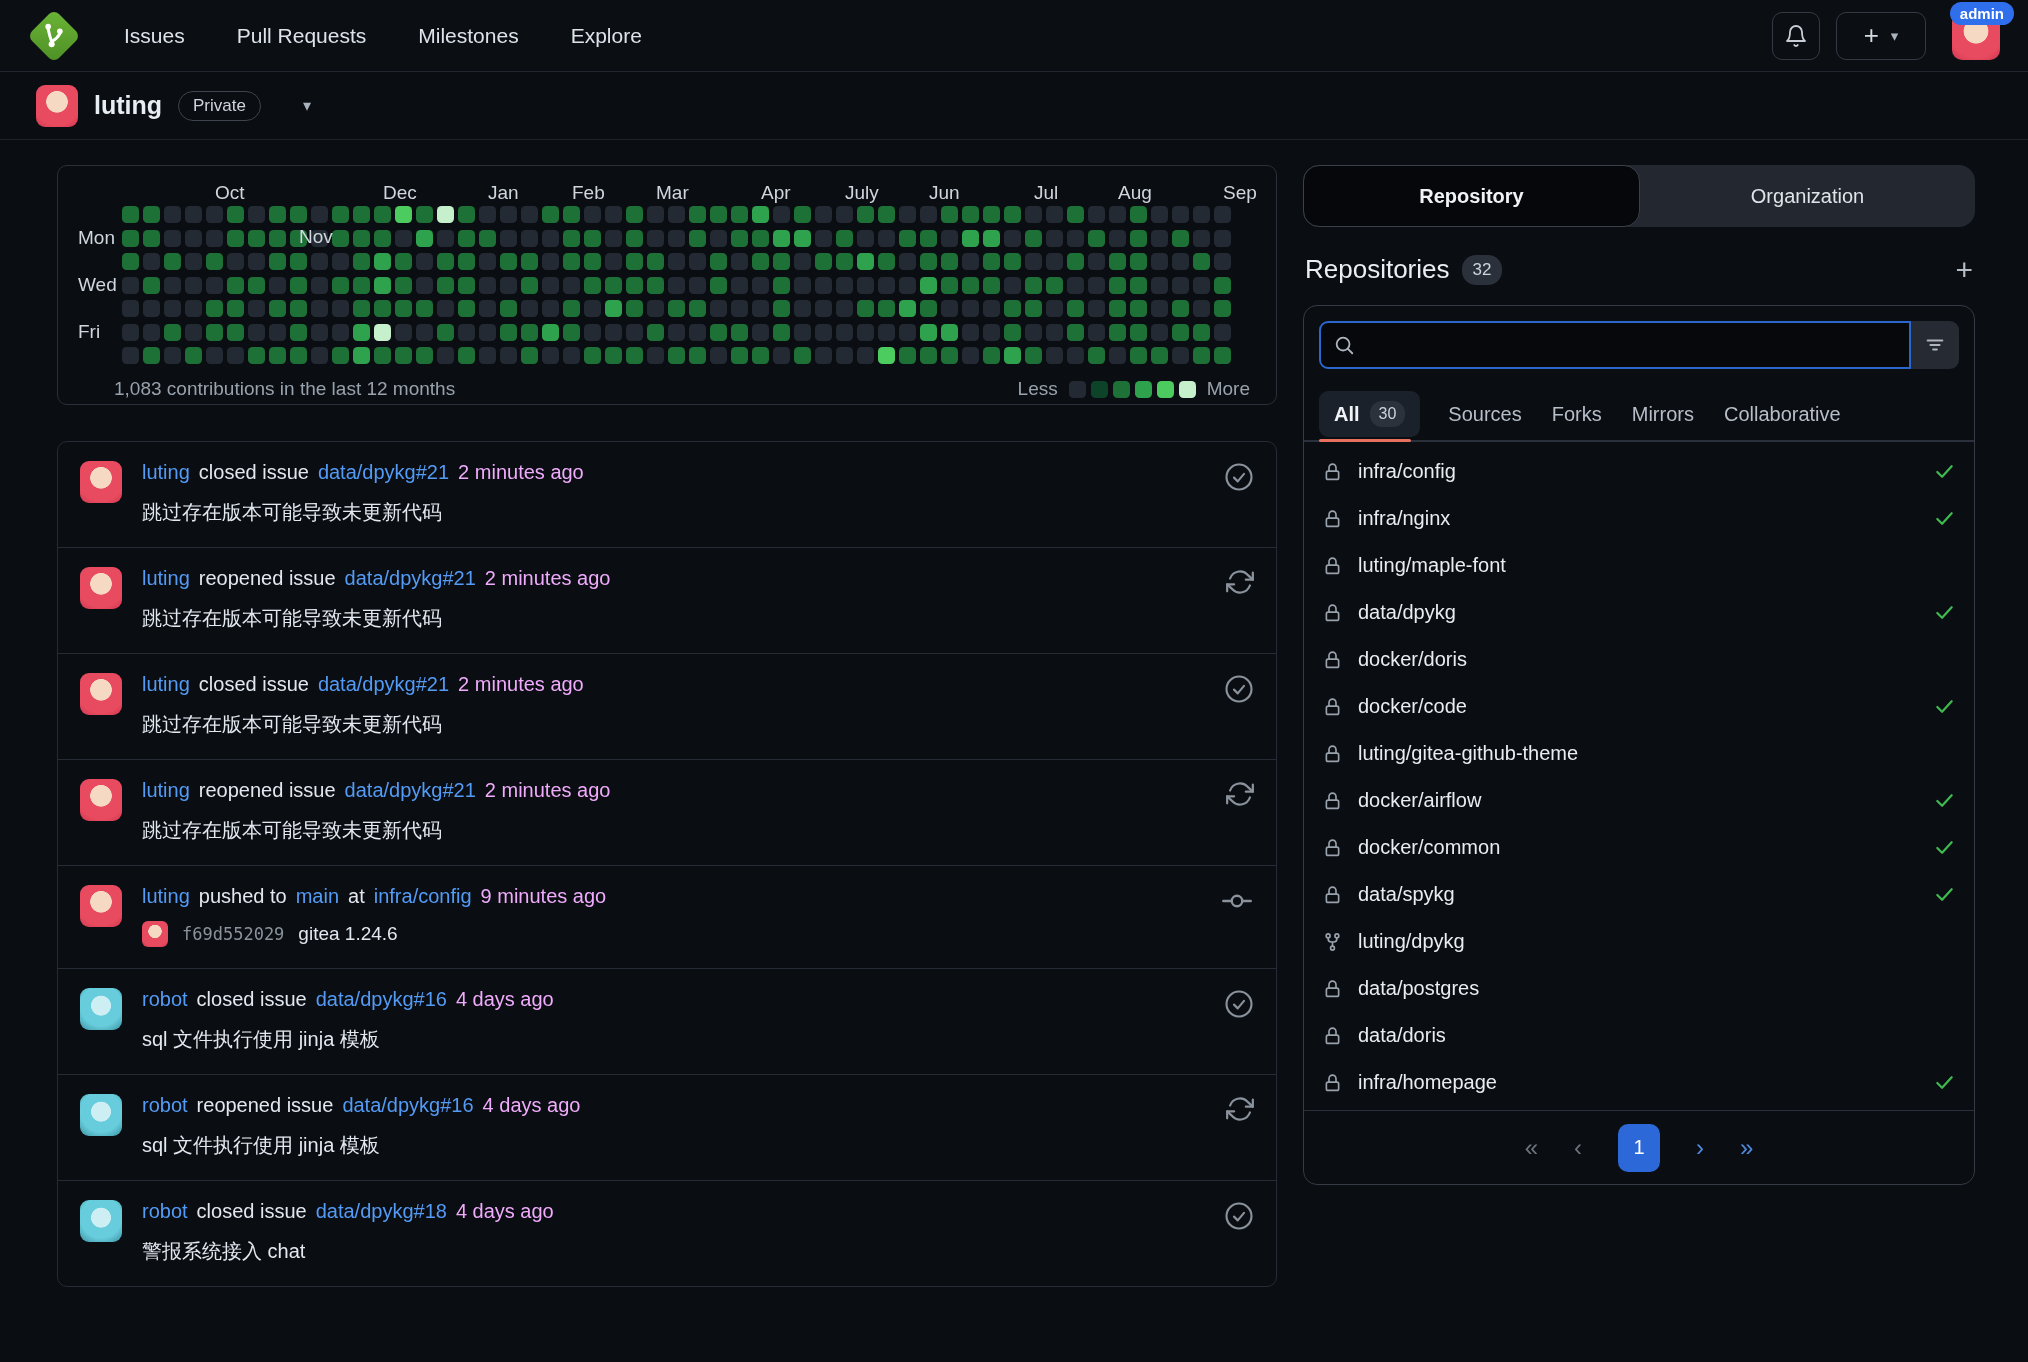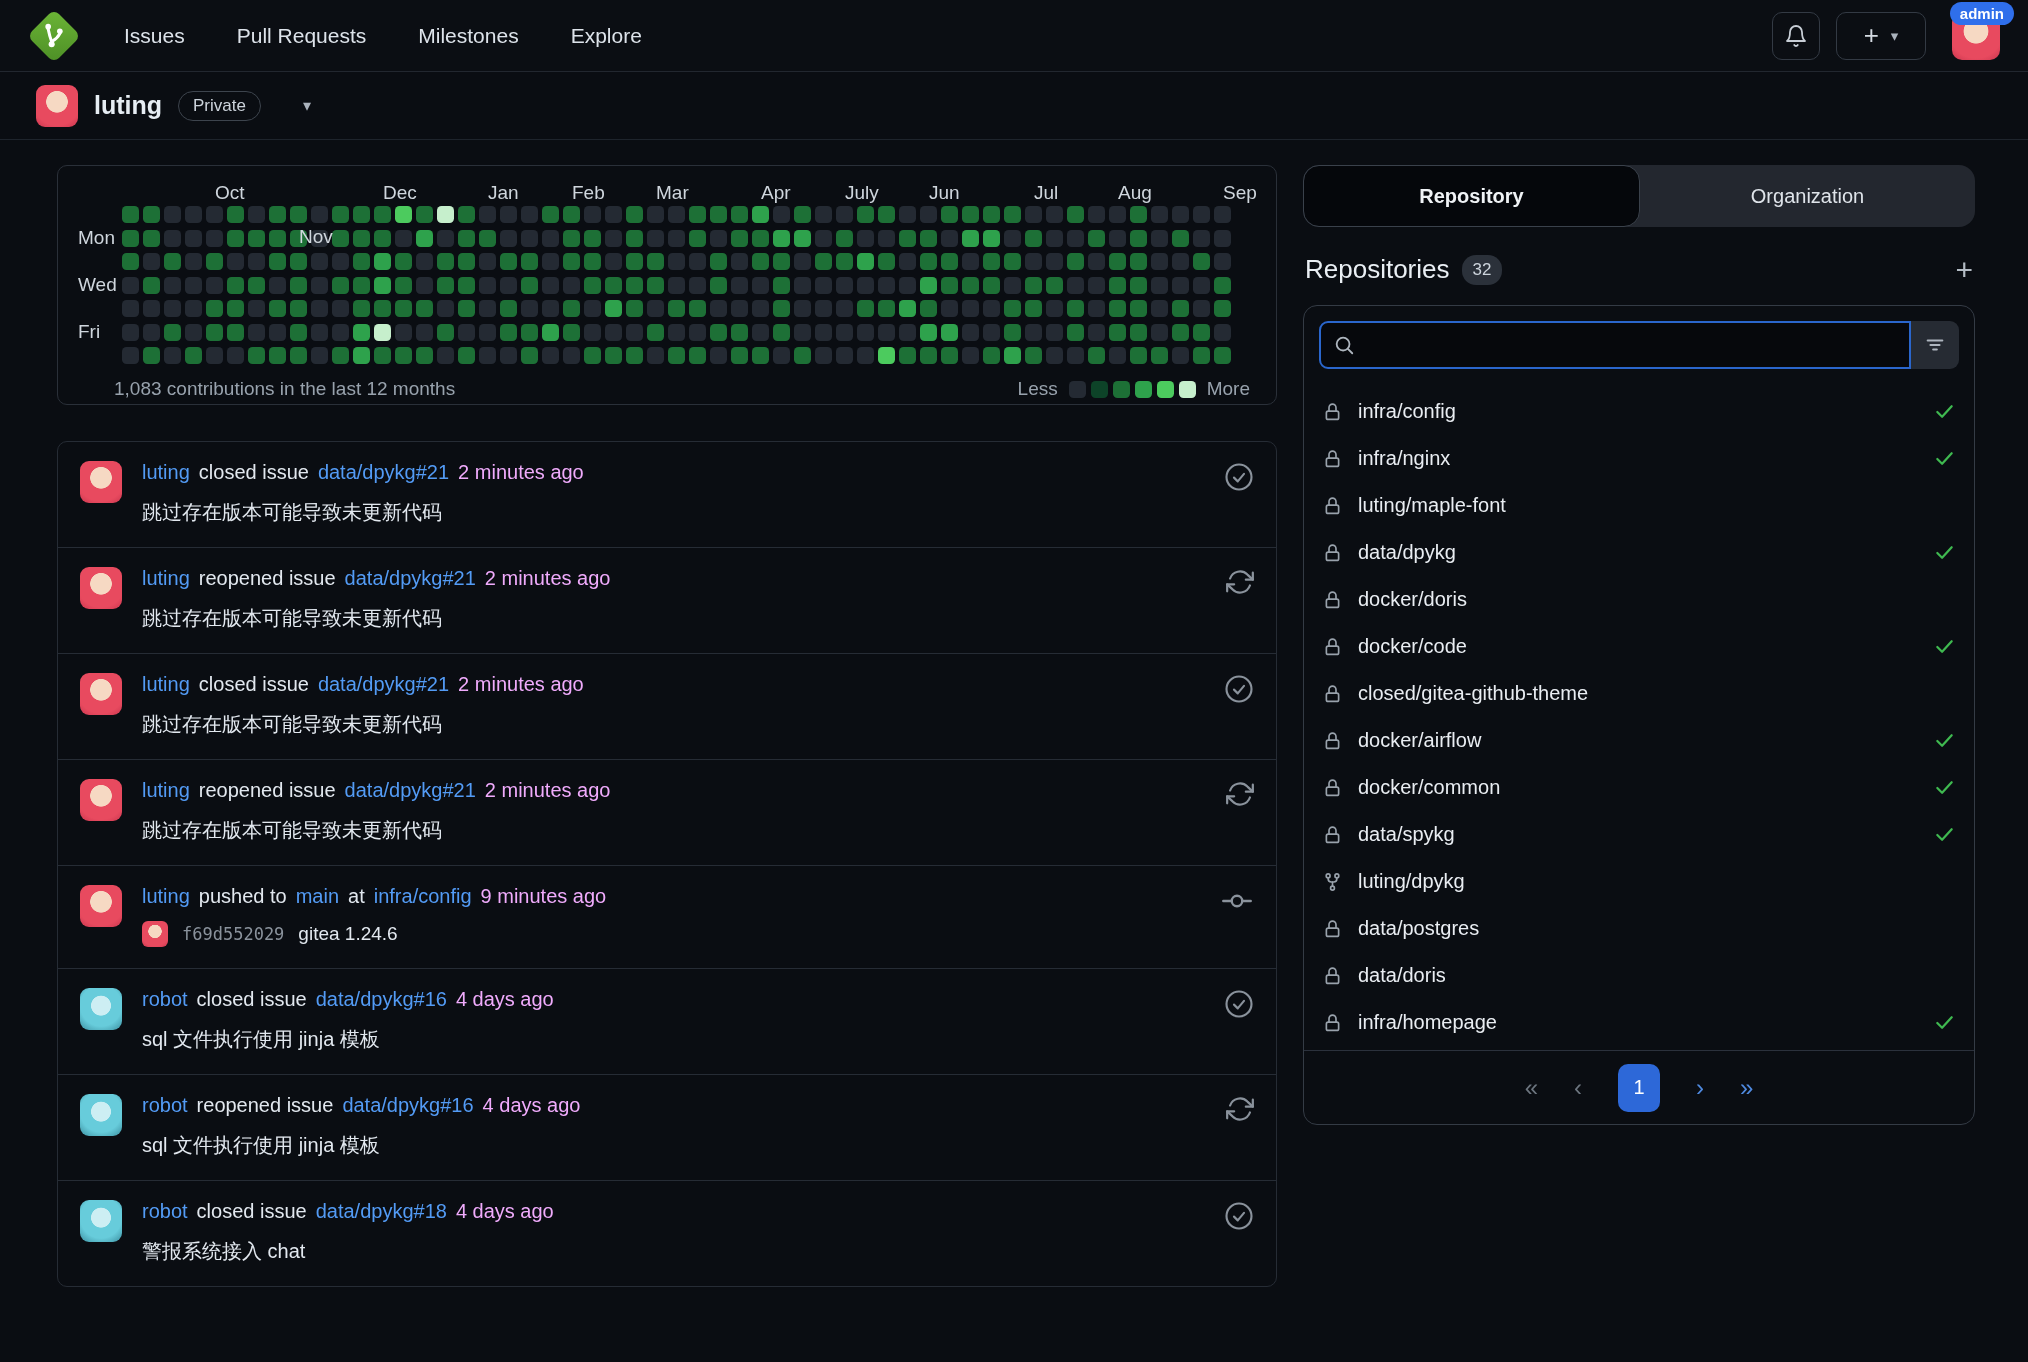--- a/index.html
+++ b/index.html
@@ -822,20 +822,31 @@
         </div>
         <button class="filter-btn">
           <svg width="22" height="22" viewBox="0 0 24 24" fill="none" stroke="currentColor" stroke-width="2.2" stroke-linecap="round">
             <line x1="4" y1="7" x2="20" y2="7"></line>
               <line x1="7" y1="12" x2="17" y2="12"></line>
               <line x1="10" y1="17" x2="14" y2="17"></line>
           </svg>
         </button>
       </div>
 
+      <div class="filter-tabs" id="filter-tabs">
+        <div class="ftab-underline"></div>
+      <div class="ftab active-pill">
+            <span>All</span>
+            <span class="fcount">30</span>
+          </div>
+          <div class="ftab"><span>Sources</span></div>
+          <div class="ftab"><span>Forks</span></div>
+          <div class="ftab"><span>Mirrors</span></div>
+          <div class="ftab"><span>Collaborative</span></div>
+        </div>
 
       <div class="repo-list" id="repo-list">
           <div class="repo-row">
             <span class="ricon">
               <svg width="21" height="22" viewBox="0 0 24 24" fill="none" stroke="currentColor" stroke-width="1.9" stroke-linecap="round">
                 <rect x="5" y="11" width="14" height="9.5" rx="2"></rect>
                 <path d="M8 11V7a4 4 0 0 1 8 0v4"></path>
               </svg>
             </span>
             <span class="repo-name">infra/config</span>
@@ -905,21 +916,21 @@
               </svg>
             </span>
           </div>
           <div class="repo-row">
             <span class="ricon">
               <svg width="21" height="22" viewBox="0 0 24 24" fill="none" stroke="currentColor" stroke-width="1.9" stroke-linecap="round">
                 <rect x="5" y="11" width="14" height="9.5" rx="2"></rect>
                 <path d="M8 11V7a4 4 0 0 1 8 0v4"></path>
               </svg>
             </span>
-            <span class="repo-name">closed/gitea-github-theme</span>
+            <span class="repo-name">luting/gitea-github-theme</span>
           </div>
           <div class="repo-row">
             <span class="ricon">
               <svg width="21" height="22" viewBox="0 0 24 24" fill="none" stroke="currentColor" stroke-width="1.9" stroke-linecap="round">
                 <rect x="5" y="11" width="14" height="9.5" rx="2"></rect>
                 <path d="M8 11V7a4 4 0 0 1 8 0v4"></path>
               </svg>
             </span>
             <span class="repo-name">docker/airflow</span>
             <span class="repo-check">

